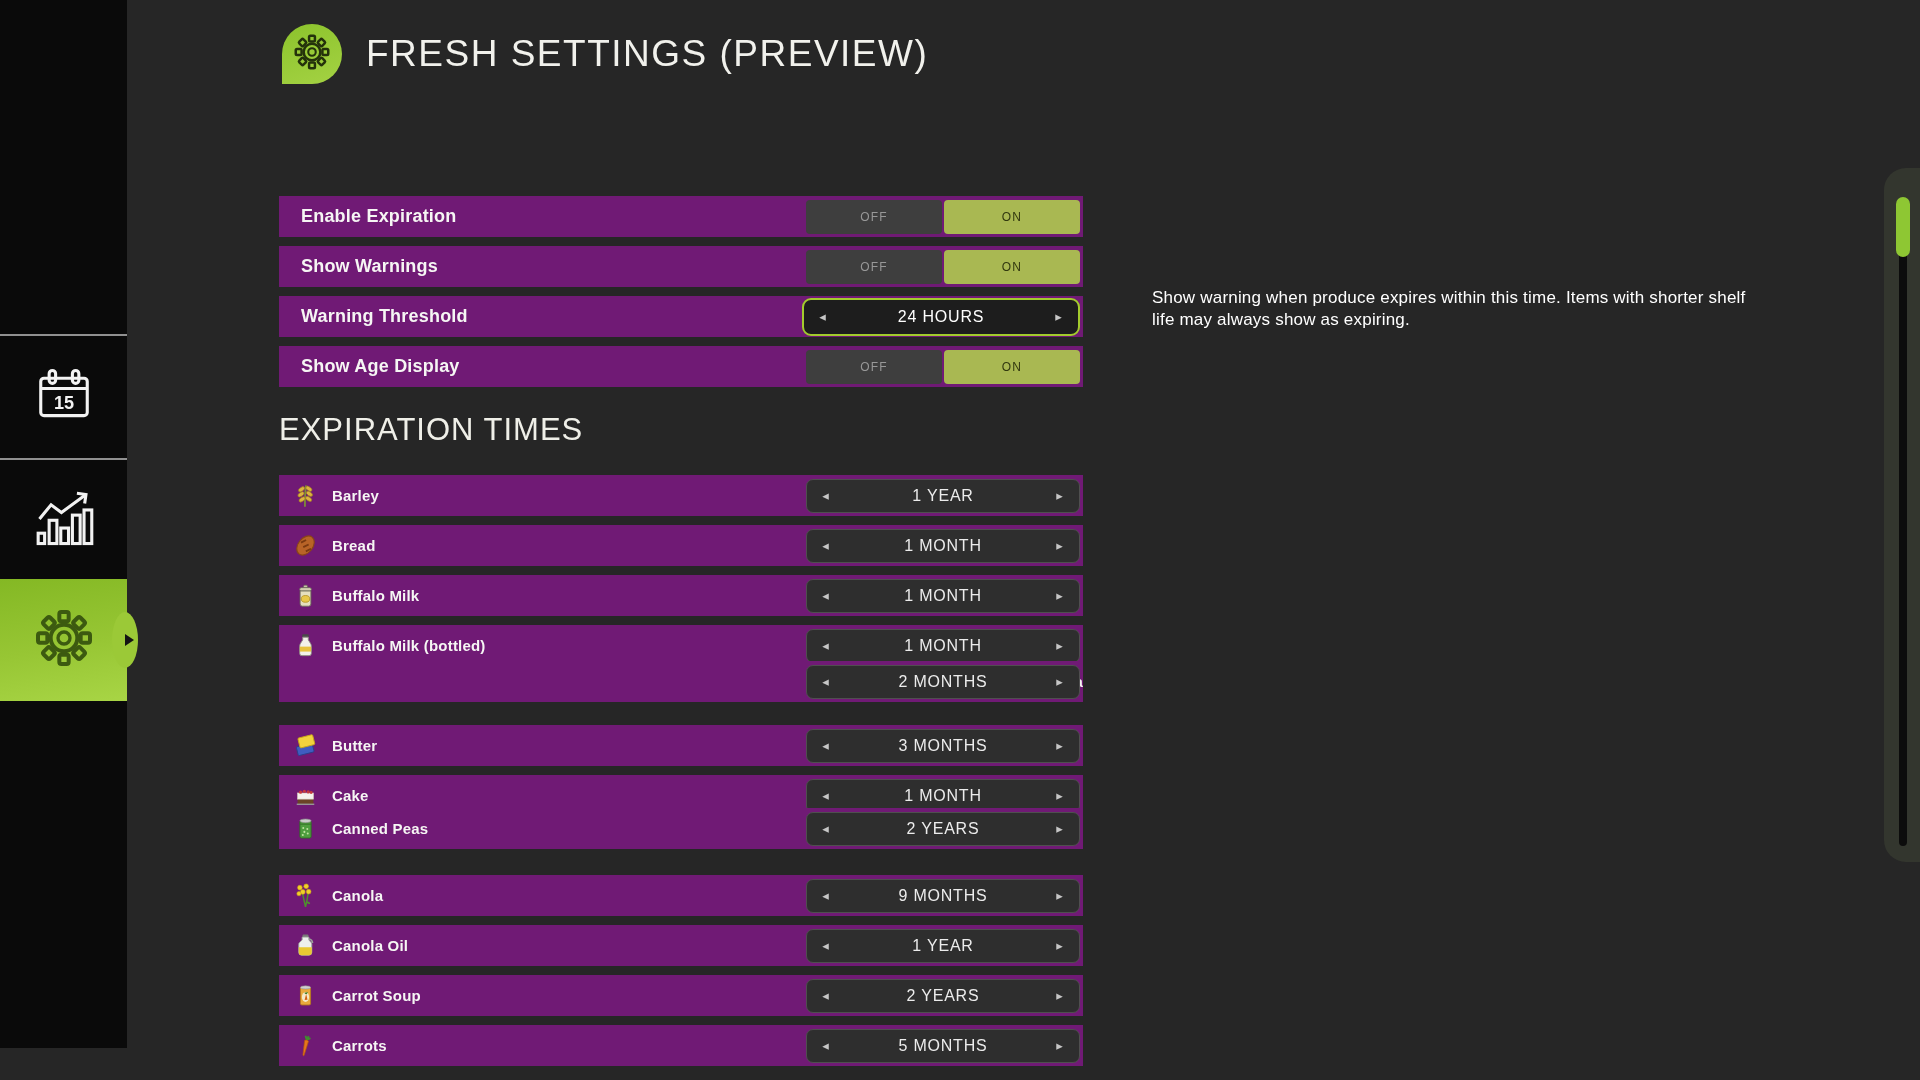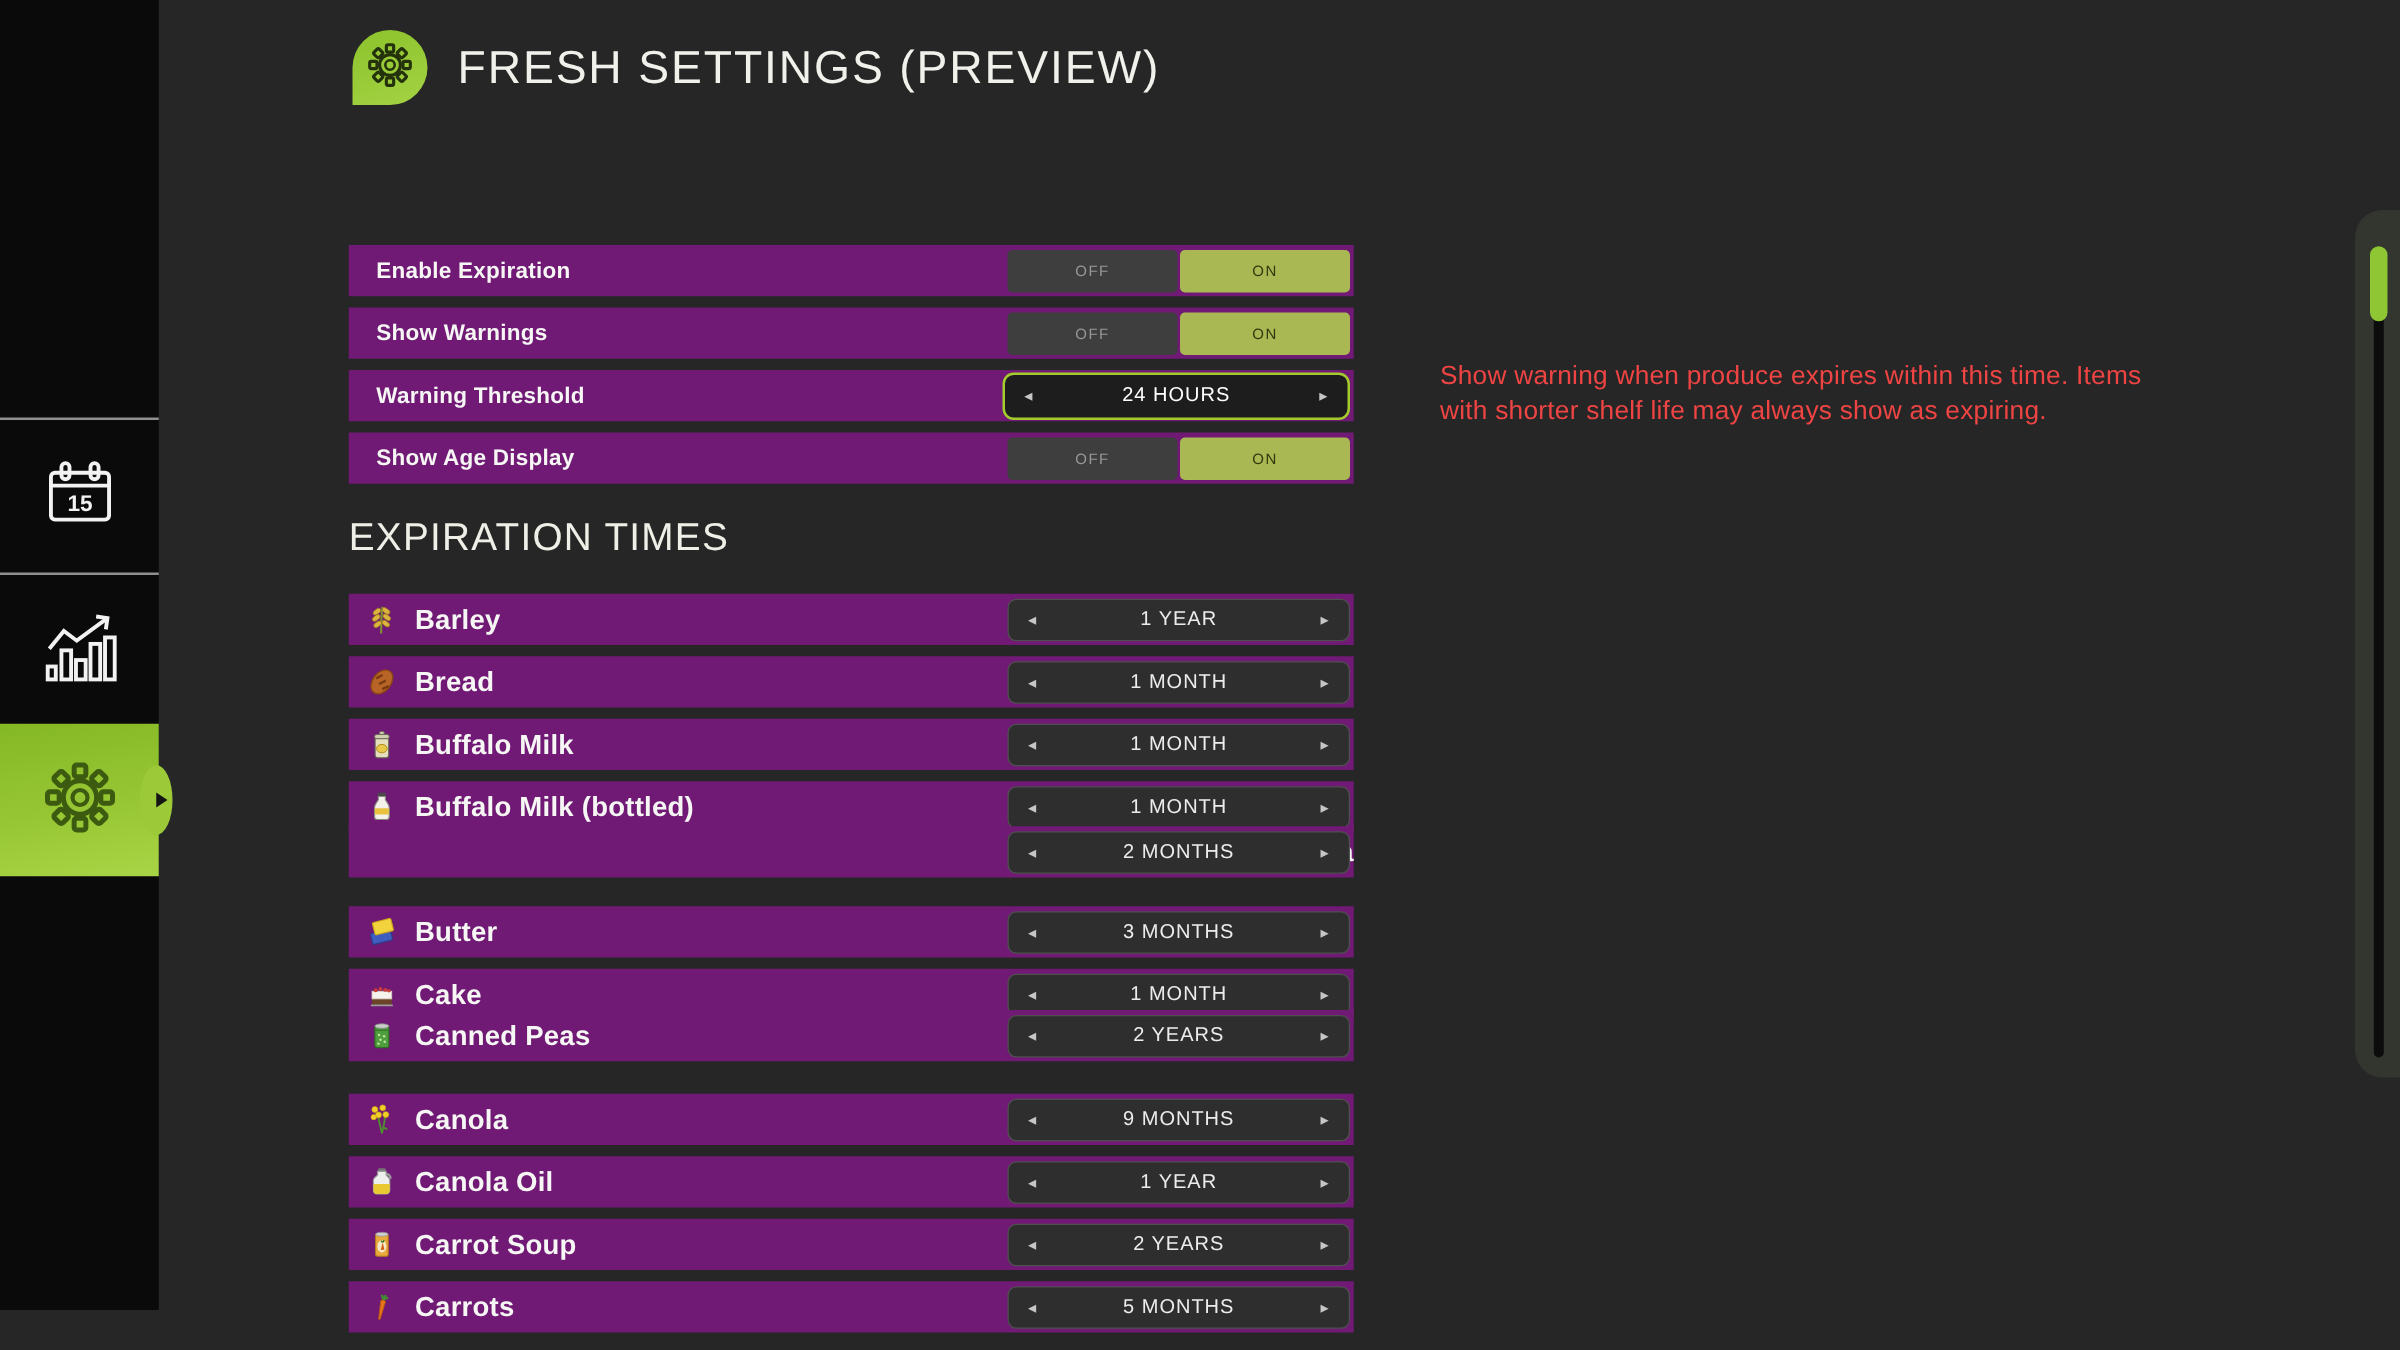--- a/index.html
+++ b/index.html
@@ -24,39 +24,39 @@
   .page-title{position:absolute;left:366px;top:24px;height:60px;display:flex;align-items:center;
        font-size:37px;font-weight:500;color:#f1f1ec;letter-spacing:1.5px;}
 
   .section-heading{position:absolute;left:279px;font-size:31px;font-weight:400;color:#efefe8;letter-spacing:1px;}
 
   
   .row{position:absolute;left:279px;width:804px;height:41px;background:#701a75;
        display:flex;align-items:center;}
   .row-label{margin-left:22px;font-size:18px;font-weight:bold;color:#f6f6f4;letter-spacing:.2px;}
   .item-icon{width:30px;height:30px;margin-left:11px;display:flex;align-items:center;justify-content:center;flex:0 0 auto;}
-  .item-label{margin-left:12px;font-size:22px;font-weight:bold;color:#f6f6f4;letter-spacing:.2px;}
+  .item-label{margin-left:12px;font-size:15px;font-weight:bold;color:#f6f6f4;letter-spacing:.2px;}
 
   .control{position:absolute;right:3px;top:50%;transform:translateY(-50%);}
 
   .toggle{width:274px;height:34px;display:flex;gap:2px;}
   .seg{flex:1;display:flex;align-items:center;justify-content:center;
        font-size:12px;font-weight:normal;letter-spacing:1.2px;border-radius:4px;cursor:pointer;}
   .seg.off{background:#3e3e3e;color:#989898;}
   .seg.on{background:#3e3e3e;color:#989898;}
   .seg.sel{background:#a9b852;color:#31380f;}
 
   .spinner{width:274px;height:34px;border:1px solid #4f4f4f;border-radius:7px;background:#2e2e2e;
        display:flex;align-items:center;padding:0 12px;color:#ececec;font-size:16px;letter-spacing:.8px;cursor:pointer;}
   .spinner .arr{font-size:13px;color:#c6c6c6;width:14px;flex:0 0 auto;text-align:center;cursor:pointer;}
   .spinner .val{flex:1;text-align:center;font-weight:500;}
   .spinner.focused{width:278px;height:38px;border:2px solid #a3cb2d;border-radius:9px;background:#1d1d1d;color:#fff;}
 
-  .help{position:absolute;left:1152px;top:287px;width:600px;font-size:21px;line-height:1.32;
-       color:#ef4444;letter-spacing:.2px;}
+  .help{position:absolute;left:1152px;top:287px;width:600px;font-size:17px;line-height:1.32;
+       color:#ffffff;letter-spacing:.2px;}
 
   
   .gutter{position:absolute;left:1884px;top:168px;width:36px;height:694px;background:#33362e;
        border-radius:22px 0 0 22px;}
   .track{position:absolute;left:1899px;top:198px;width:8px;height:648px;background:#0c0c0c;border-radius:4px;}
   .thumb{position:absolute;left:1896px;top:197px;width:14px;height:60px;background:#8ec733;border-radius:7px;cursor:pointer;}
 </style>
 </head>
 <body>
 

